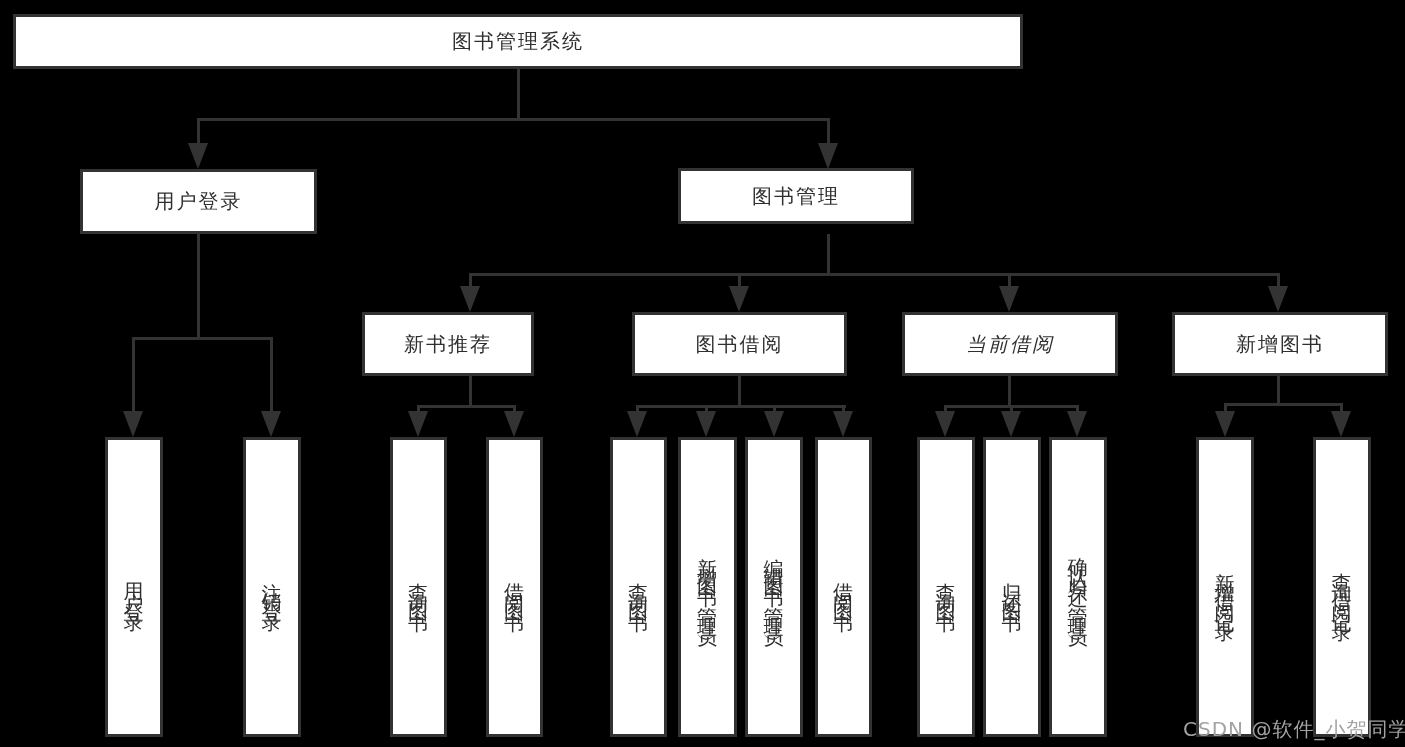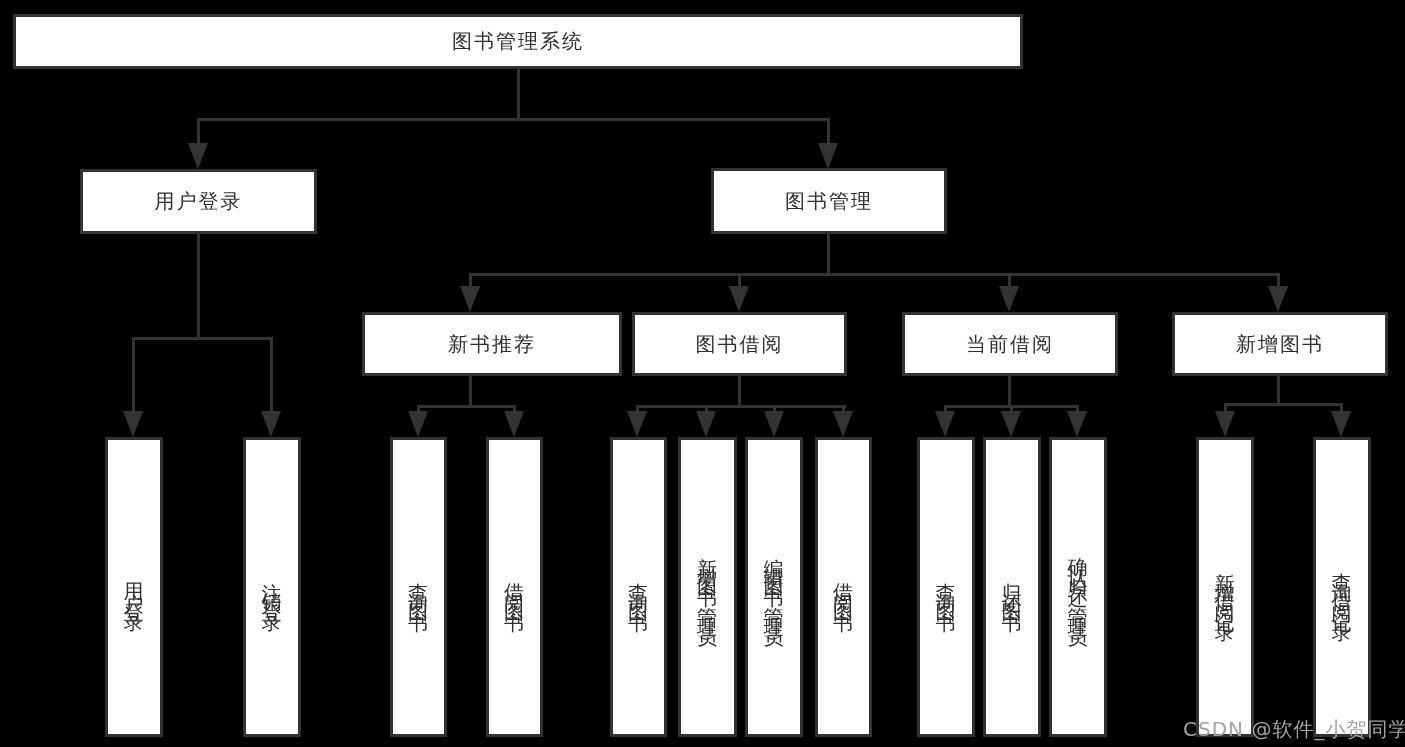--- a/index.html
+++ b/index.html
@@ -54,43 +54,43 @@
   <div class="box h-box" style="left:13px;top:14px;width:1010px;height:55px;">图书管理系统</div>
 
   <div class="line" style="left:517px;top:69px;width:3px;height:49px;"></div>
   <div class="line" style="left:197px;top:118px;width:633px;height:3px;"></div>
   <div class="line" style="left:197px;top:118px;width:3px;height:28px;"></div>
   <div class="line" style="left:827px;top:118px;width:3px;height:28px;"></div>
   <div class="arrow" style="left:188px;top:143px;"></div>
   <div class="arrow" style="left:818px;top:143px;"></div>
 
   <div class="box h-box" style="left:80px;top:169px;width:237px;height:65px;">用户登录</div>
-  <div class="box h-box" style="left:711px;top:168px;width:236px;height:66px;">图书管理</div>
+  <div class="box h-box" style="left:678px;top:168px;width:236px;height:56px;">图书管理</div>
 
   <div class="line" style="left:197px;top:234px;width:3px;height:103px;"></div>
   <div class="line" style="left:133px;top:337px;width:140px;height:3px;"></div>
   <div class="line" style="left:132px;top:337px;width:3px;height:76px;"></div>
   <div class="line" style="left:270px;top:337px;width:3px;height:76px;"></div>
   <div class="arrow" style="left:123px;top:411px;"></div>
   <div class="arrow" style="left:261px;top:411px;"></div>
 
   <div class="line" style="left:827px;top:234px;width:3px;height:39px;"></div>
   <div class="line" style="left:469px;top:273px;width:811px;height:3px;"></div>
   <div class="line" style="left:469px;top:273px;width:3px;height:16px;"></div>
   <div class="line" style="left:738px;top:273px;width:3px;height:16px;"></div>
   <div class="line" style="left:1008px;top:273px;width:3px;height:16px;"></div>
   <div class="line" style="left:1277px;top:273px;width:3px;height:16px;"></div>
   <div class="arrow" style="left:460px;top:286px;"></div>
   <div class="arrow" style="left:729px;top:286px;"></div>
   <div class="arrow" style="left:999px;top:286px;"></div>
   <div class="arrow" style="left:1268px;top:286px;"></div>
 
-  <div class="box h-box" style="left:362px;top:312px;width:260px;height:64px;">新书推荐</div>
+  <div class="box h-box" style="left:362px;top:312px;width:172px;height:64px;">新书推荐</div>
   <div class="box h-box" style="left:632px;top:312px;width:215px;height:64px;">图书借阅</div>
-  <div class="box h-box" style="left:902px;top:312px;width:216px;height:64px;">当前借阅</div>
+  <div class="box h-box" style="left:902px;top:312px;width:216px;height:64px;font-style:italic;">当前借阅</div>
   <div class="box h-box" style="left:1172px;top:312px;width:216px;height:64px;">新增图书</div>
 
   <div class="line" style="left:469px;top:376px;width:3px;height:29px;"></div>
   <div class="line" style="left:417px;top:405px;width:99px;height:3px;"></div>
   <div class="line" style="left:417px;top:405px;width:3px;height:10px;"></div>
   <div class="line" style="left:513px;top:405px;width:3px;height:10px;"></div>
   <div class="arrow" style="left:408px;top:411px;"></div>
   <div class="arrow" style="left:504px;top:411px;"></div>
 
   <div class="line" style="left:738px;top:376px;width:3px;height:29px;"></div>

